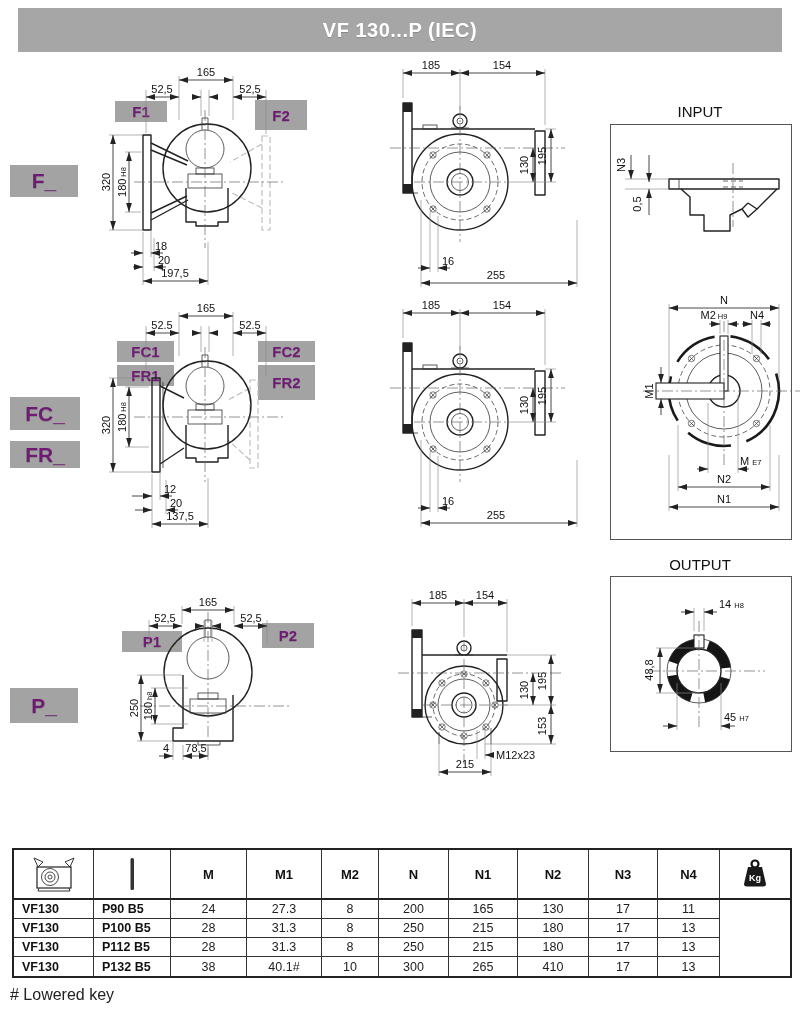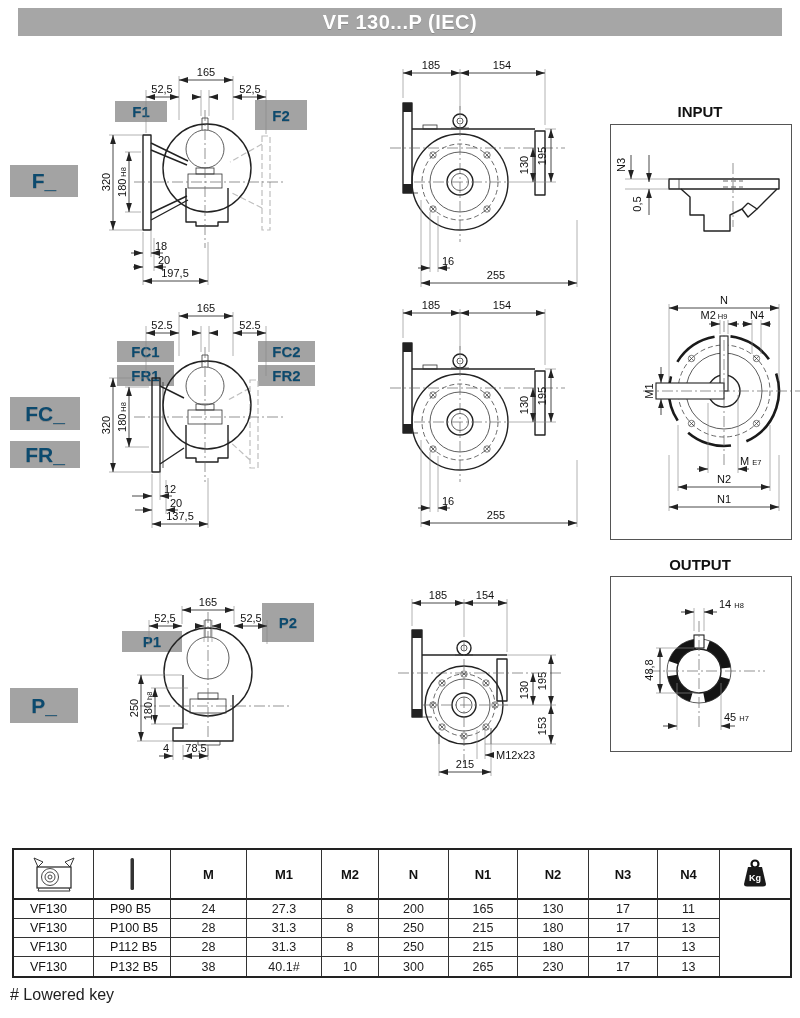--- a/index.html
+++ b/index.html
@@ -1,50 +1,50 @@
 <!DOCTYPE html>
 <html><head>
 <meta charset="utf-8">
 <style>
   html,body{margin:0;padding:0;background:#fff}
   .page{position:relative;width:800px;height:1018px;background:#fff;font-family:"Liberation Sans",sans-serif;overflow:hidden}
-  .titlebar{position:absolute;left:18px;top:8px;width:764px;height:28px;background:#a6a6a6;color:#fff;
+  .titlebar{position:absolute;left:18px;top:8px;width:764px;height:44px;background:#a6a6a6;color:#fff;
     font-weight:bold;font-size:20px;display:flex;align-items:center;justify-content:center;letter-spacing:.5px;
     text-shadow:0 1px 0 #8b8b8b}
-  .badge{position:absolute;background:#a3a3a3;color:#0c4a6e;font-weight:bold;display:flex;align-items:center;justify-content:center;
+  .badge{position:absolute;background:#a3a3a3;color:#701a75;font-weight:bold;display:flex;align-items:center;justify-content:center;
     text-shadow:0 1px 0 #8b8b8b}
   .b-lg{font-size:21px}
   .b-sm{font-size:15px}
   svg.draw{position:absolute;overflow:visible}
   svg text{font-family:"Liberation Sans",sans-serif}
   .o{fill:none;stroke:#222;stroke-width:1.4;stroke-linejoin:round}
   .o2{fill:none;stroke:#333;stroke-width:.8}
   .da{fill:none;stroke:#444;stroke-width:.8;stroke-dasharray:5 3}
   .cl{fill:none;stroke:#666;stroke-width:.7;stroke-dasharray:11 3 2 3}
   .gh{fill:none;stroke:#bfbfbf;stroke-width:1.2;stroke-dasharray:6 3}
   .dl{fill:none;stroke:#333;stroke-width:.9}
   .ext{fill:none;stroke:#888;stroke-width:.65}
   .wh{fill:#fff;stroke:#222;stroke-width:1.1}
   .t{font-size:11px;fill:#111;text-anchor:middle}
   .tr{font-size:11px;fill:#111;text-anchor:middle}
   .ts{font-size:7.5px;fill:#111}
   .tl{text-anchor:start}
-  .ptitle{position:absolute;width:180px;text-align:center;font-weight:bold;font-size:15px;color:#111}
+  .ptitle{position:absolute;width:180px;text-align:center;font-weight:normal;font-size:15px;color:#111}
   .pbox{border:1.5px solid #555;background:#fff}
   .tbl{position:absolute;left:12px;top:848px;width:776px;border:2px solid #222;display:grid;
     grid-template-columns:80px 77px 76px 75px 57px 70px 69px 71px 69px 62px auto;
     grid-template-rows:50px repeat(4,19px);background:#fff}
   .hc{border-right:1px solid #333;border-bottom:2px solid #222;display:flex;align-items:center;justify-content:center;
     font-weight:bold;font-size:13px;color:#111}
   .dc{border-right:1px solid #333;border-bottom:1px solid #333;display:flex;align-items:center;justify-content:center;
     font-size:12.5px;color:#222}
   .c1{grid-column:1}
   .nr{border-right:none}
   .nb{border-bottom:none}
-  .mdl{justify-content:flex-start;padding-left:16px;font-weight:normal;color:#111}
+  .mdl{justify-content:flex-start;padding-left:8px;font-weight:bold;color:#111}
   .wcell{grid-column:11;grid-row:2/6;border-bottom:none;display:flex;align-items:center;justify-content:center;font-size:13px;color:#222}
   .foot{position:absolute;left:10px;top:986px;font-size:16px;color:#222}
 </style>
 </head>
 <body>
 
 <div class="page">
 
   <svg width="0" height="0" style="position:absolute">
     <defs>
@@ -59,25 +59,25 @@
   </svg>
 
   <div class="titlebar">VF 130...P (IEC)</div>
 
   <div class="badge b-lg" style="left:10px;top:165px;width:68px;height:32px">F_</div>
   <div class="badge b-sm" style="left:115px;top:101px;width:52px;height:21px">F1</div>
   <div class="badge b-sm" style="left:255px;top:100px;width:52px;height:30px">F2</div>
   <div class="badge b-sm" style="left:117px;top:341px;width:57px;height:21px">FC1</div>
   <div class="badge b-sm" style="left:117px;top:365px;width:57px;height:21px">FR1</div>
   <div class="badge b-sm" style="left:258px;top:341px;width:57px;height:21px">FC2</div>
-  <div class="badge b-sm" style="left:258px;top:365px;width:57px;height:21px">FR2</div>
+  <div class="badge b-sm" style="left:258px;top:365px;width:57px;height:35px">FR2</div>
   <div class="badge b-lg" style="left:10px;top:397px;width:70px;height:33px">FC_</div>
   <div class="badge b-lg" style="left:10px;top:441px;width:70px;height:27px">FR_</div>
   <div class="badge b-sm" style="left:122px;top:631px;width:60px;height:21px">P1</div>
-  <div class="badge b-sm" style="left:262px;top:603px;width:52px;height:39px">P2</div>
+  <div class="badge b-sm" style="left:262px;top:623px;width:52px;height:25px">P2</div>
   <div class="badge b-lg" style="left:10px;top:688px;width:68px;height:35px">P_</div>
 
   <svg class="draw" style="left:100px;top:60px" width="220" height="230" viewBox="0 0 220 230">
     <g>
       <rect class="gh" x="162" y="76" width="8" height="94"></rect>
       <path class="gh" d="M162,84 L130,102 M162,148 L130,132"></path>
     </g>
     <g>
       <rect class="o" x="43" y="75" width="8" height="95" fill="#fff"></rect>
       <path class="o" d="M51,83 L88,101 M51,90 L87,105 M51,160 L88,140 M51,153 L87,136"></path>
@@ -480,21 +480,21 @@
     <div class="dc">17</div>
     <div class="dc">13</div>
 
     <div class="dc c1 mdl nb">VF130</div>
     <div class="dc mdl nb">P132 B5</div>
     <div class="dc nb">38</div>
     <div class="dc nb">40.1#</div>
     <div class="dc nb">10</div>
     <div class="dc nb">300</div>
     <div class="dc nb">265</div>
-    <div class="dc nb">230</div>
+    <div class="dc nb">410</div>
     <div class="dc nb">17</div>
     <div class="dc nb">13</div>
 
   </div>
 
   <div class="foot"># Lowered key</div>
 
 </div>
 
 </body></html>

